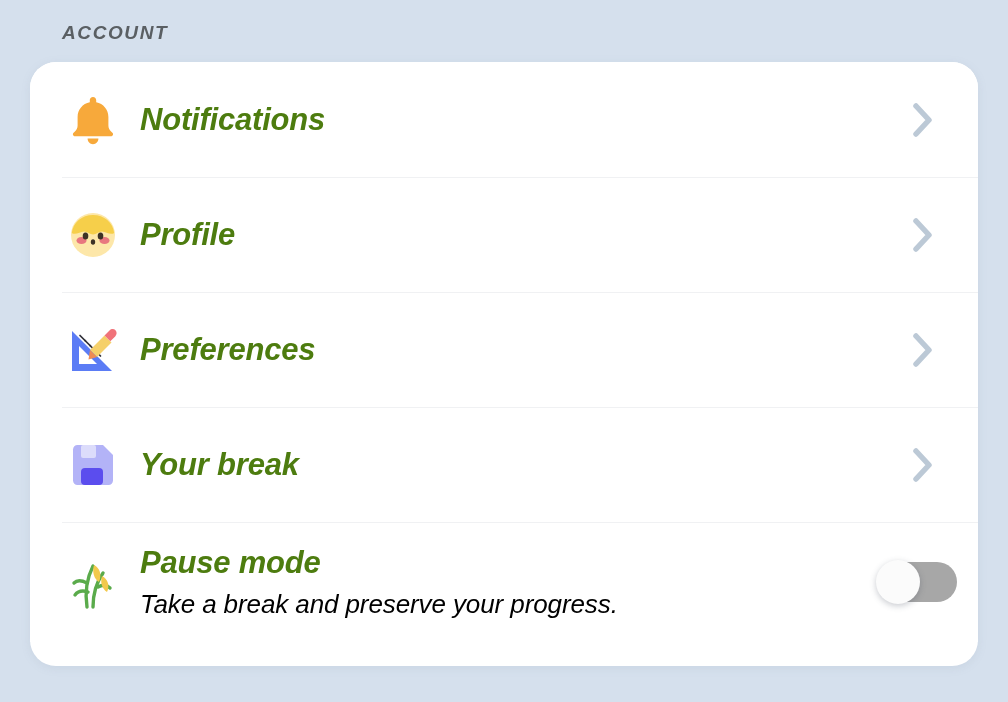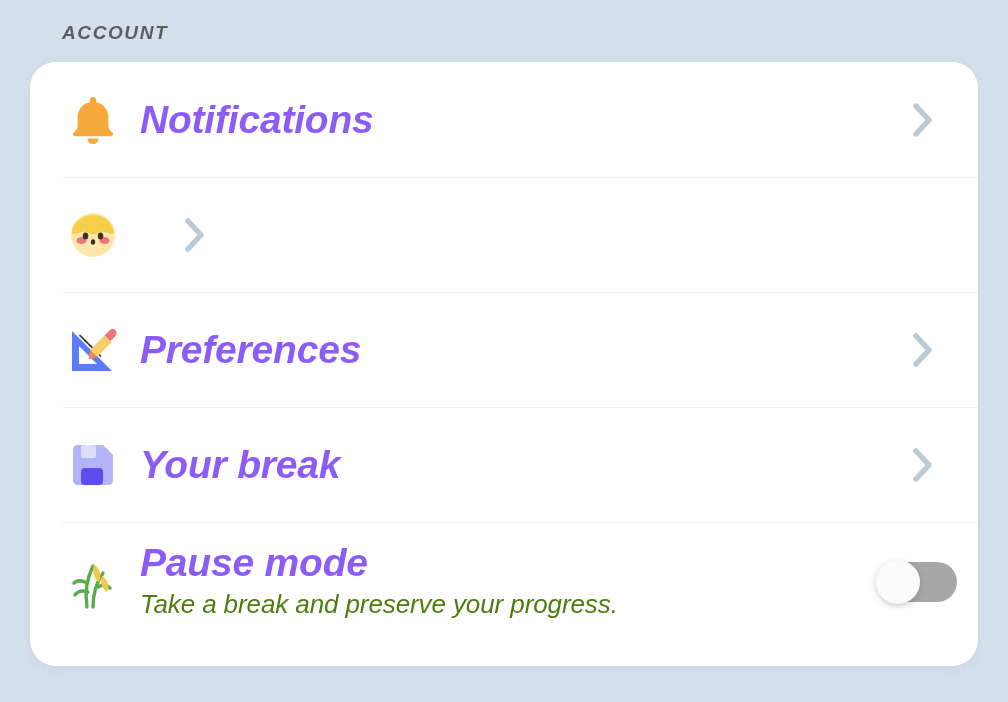--- a/index.html
+++ b/index.html
@@ -77,31 +77,31 @@
     display: block;
   }
   .row-body {
     flex: 1 1 auto;
     display: flex;
     flex-direction: column;
     justify-content: center;
     min-width: 0;
   }
   .row-title {
-    font-size: 39px;
+    font-size: 31px;
     font-weight: bold;
-    color: #8b5cf6;
+    color: #4d7c0f;
     line-height: 40px;
     letter-spacing: -0.2px;
     white-space: nowrap;
   }
   .row-sub {
     font-size: 26px;
     font-weight: normal;
-    color: #4d7c0f;
+    color: #000000;
     line-height: 36px;
     margin-top: 3px;
     letter-spacing: -0.1px;
     white-space: nowrap;
   }
   .row-trail {
     width: 110px;
     min-width: 110px;
     display: flex;
     align-items: center;
@@ -163,20 +163,23 @@
       <div class="row-icon">
         <svg width="52" height="52" viewBox="0 0 52 52" aria-hidden="true">
           <circle cx="26" cy="26" r="22" fill="#fde7a9"></circle>
           <path d="M4.8 24C6 13.6 14.9 6 26 6s20 7.6 21.2 18c-3.6 2.6-8.4-1.6-12.2-1.6-3.4 0-5.6 3-8.9 3-3.3 0-5.6-3-9-3C13.3 22.4 8.4 26.6 4.8 24z" fill="#f6cf4a"></path>
           <ellipse cx="14.5" cy="31.5" rx="5" ry="3.6" fill="#e8777f"></ellipse>
           <ellipse cx="37.5" cy="31.5" rx="5" ry="3.6" fill="#e8777f"></ellipse>
           <ellipse cx="18.5" cy="27" rx="2.8" ry="3.6" fill="#3d3226"></ellipse>
           <ellipse cx="33.5" cy="27" rx="2.8" ry="3.6" fill="#3d3226"></ellipse>
           <ellipse cx="26" cy="33" rx="2.2" ry="2.8" fill="#3d3226"></ellipse>
         </svg>
+      </div>
+      <div class="row-body">
+        <div class="row-title">Profile</div>
       </div>
       <div class="row-trail">
         <svg class="chevron" viewBox="0 0 22 34">
           <path d="M4 3 L17 17 L4 31" fill="none" stroke="#bcc9d6" stroke-width="5.5" stroke-linecap="round" stroke-linejoin="round"></path>
         </svg>
       </div>
     </div>
 
     <div class="row">
       <div class="row-icon">

